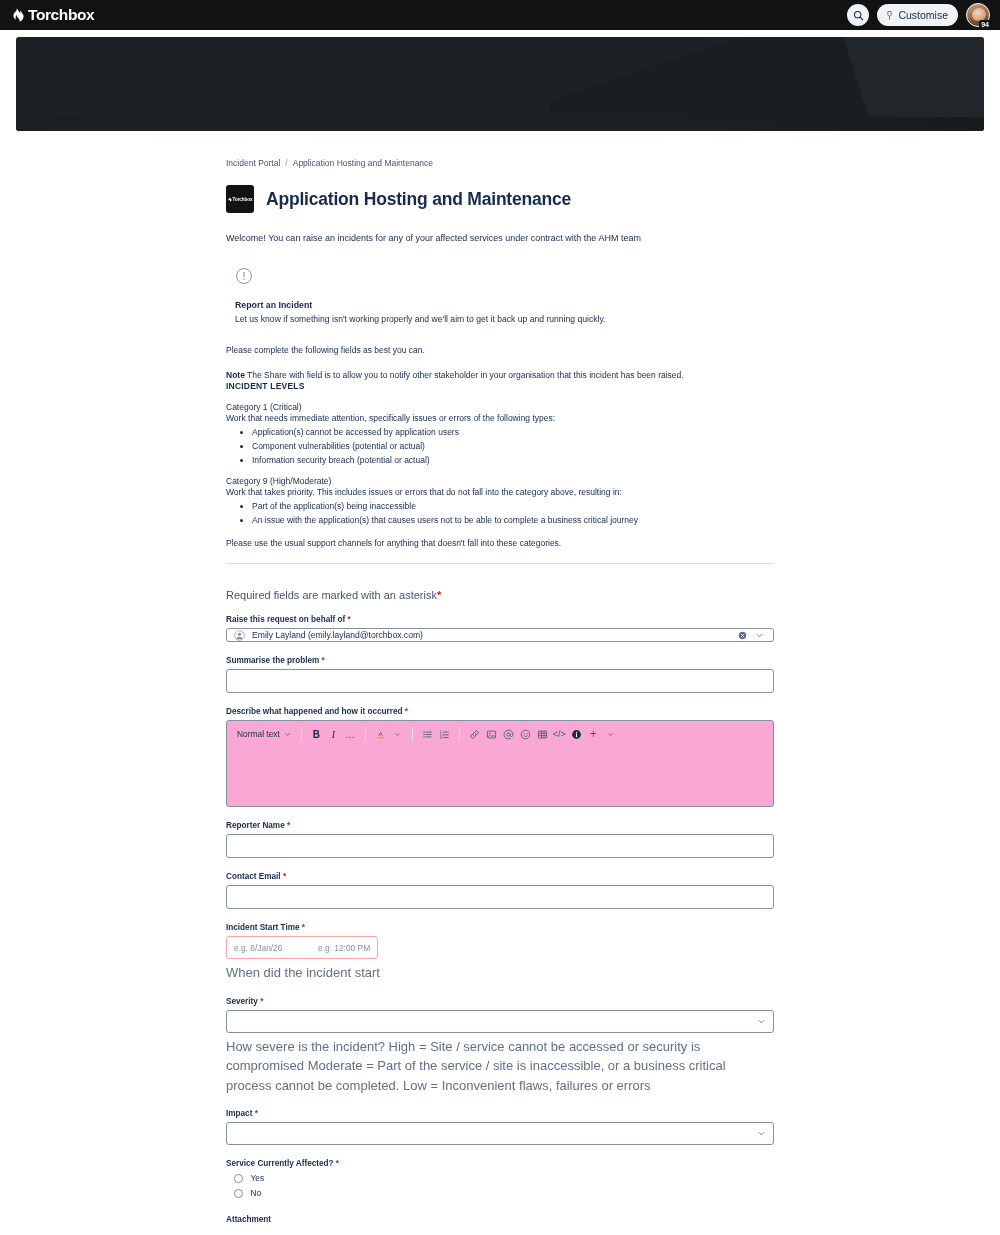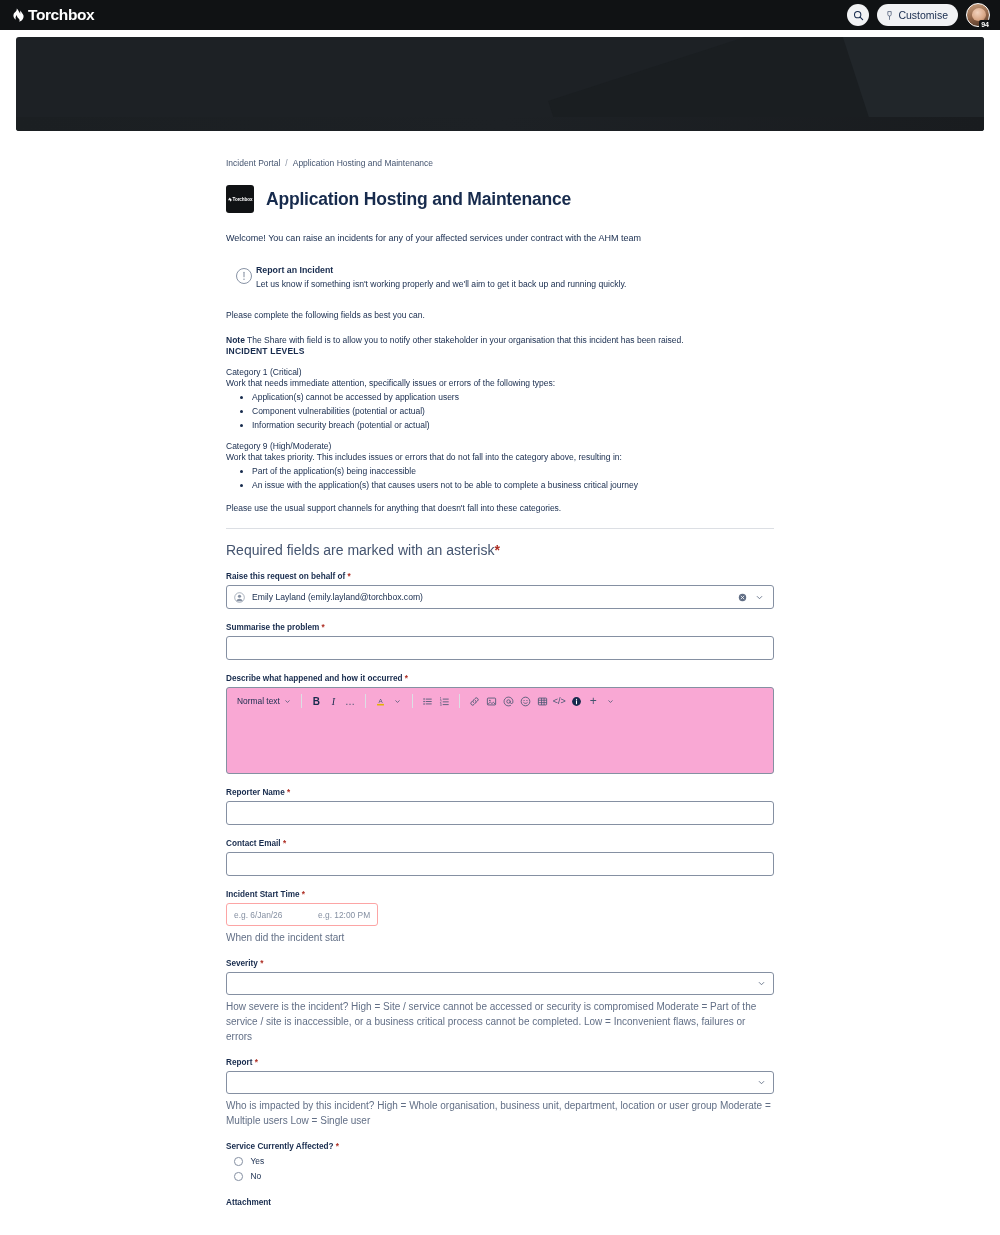--- a/index.html
+++ b/index.html
@@ -86,51 +86,51 @@
   .welcome { margin-top: 12px; font-size: 9px; color:#172b4d; }
 
   .help-row { display:flex; align-items:center; justify-content:space-between; margin-top: 21px; }
   .help-q { font-size: 8.2px; color:#626f86; }
   .edit-btn {
     display:flex; align-items:center; gap:5px; height: 20px; padding: 0 8px;
     border: 1px solid #dcdfe4; background:#fff; border-radius: 3px;
     font-size: 8.6px; color:#172b4d; cursor:pointer; font-family:"Liberation Sans", sans-serif;
   }
 
-  .incident-card { display:flex; gap:3px; margin-top: 22px; padding-left: 9px; align-items:flex-start; }
+  .incident-card { display:flex; gap:11px; margin-top: 22px; padding-left: 9px; align-items:flex-start;flex-direction:column; }
   .incident-ic { flex:0 0 18px; margin-top:2px; }
   .incident-title { font-size: 8.8px; font-weight:700; color:#172b4d; }
   .incident-desc { font-size: 8.6px; color:#172b4d; margin-top: 4px; }
 
   .body-text { font-size: 8.5px; color:#172b4d; line-height: 1.45; }
   .p { margin-top: 12px; }
   .sec-title { font-weight:700; font-size:8.5px; color:#172b4d; letter-spacing:.2px;}
   .cat-line { margin-top: 11px; font-size: 8.5px; color:#172b4d;}
   .cat-line b { font-weight: 400; }
   .lead { font-size: 8.5px; color:#172b4d; margin-top:1px;}
   ul.bul { margin: 4px 0 0 0; padding-left: 26px; }
   ul.bul li { font-size: 8.5px; color:#172b4d; margin-bottom: 4px; }
 
   .divider { border:0; border-top:1px solid #dcdfe4; margin: 14px 0 0 0; }
 
-  .req-note { font-size: 14px; color:#44546f; margin-top: 13px; }
+  .req-note { font-size: 11px; color:#44546f; margin-top: 25px; }
 
   .field { margin-top: 14px; }
   .flabel { font-size: 8.2px; font-weight:700; color:#172b4d; margin-bottom: 4px; }
   .req-star { color:#ae2e24; font-weight:700; }
   .finput {
     width: 100%; height: 22px; border:1px solid #8590a2; border-radius:3px;
     background:#fff; font-size:8.6px; color:#172b4d; padding: 0 7px;
     font-family:"Liberation Sans", sans-serif;
   }
   .finput.tall { height: 24px; }
-  .fhelp { font-size: 10px; color:#626f86; margin-top: 4px; line-height:1.5; }
+  .fhelp { font-size: 13px; color:#626f86; margin-top: 4px; line-height:1.5; }
 
   .user-select {
-    width:100%; height: 24px; border:1px solid #8590a2; border-radius:3px; background:#fff;
+    width:100%; height: 14px; border:1px solid #8590a2; border-radius:3px; background:#fff;
     display:flex; align-items:center; padding: 0 7px 0 7px; cursor:pointer;
   }
   .user-select .uname { font-size:8.6px; color:#172b4d; margin-left:7px; flex:1; }
   .sel-actions { display:flex; align-items:center; gap:8px; padding-right:2px;}
 
   
   .editor { width:100%; border:1px solid #8590a2; border-radius:3px; background:#f9a8d4; }
   .ed-toolbar { display:flex; align-items:center; height: 26px; padding: 0 6px; gap: 0; }
   .ed-group { display:flex; align-items:center; }
   .ed-btn {
@@ -436,28 +436,27 @@
       <div class="fselect">
         <span style="flex:1;font-size:8.4px;color:#172b4d;"></span>
         <svg width="9" height="9" viewBox="0 0 16 16">
             <path d="M4 6.2l4 4 4-4" fill="none" stroke="#626f86" stroke-width="1.6" stroke-linecap="round" stroke-linejoin="round"></path>
           </svg>
       </div>
       <div class="fhelp">How severe is the incident? High = Site / service cannot be accessed or security is compromised Moderate = Part of the service / site is inaccessible, or a business critical process cannot be completed. Low = Inconvenient flaws, failures or errors</div>
     </div>
 
     <div class="field">
-      <div class="flabel"><span>Report</span> <span class="req-star">*</span></div>
+      <div class="flabel"><span>Impact</span> <span class="req-star">*</span></div>
       <div class="fselect">
         <span style="flex:1;font-size:8.4px;color:#172b4d;"></span>
         <svg width="9" height="9" viewBox="0 0 16 16">
             <path d="M4 6.2l4 4 4-4" fill="none" stroke="#626f86" stroke-width="1.6" stroke-linecap="round" stroke-linejoin="round"></path>
           </svg>
       </div>
-      <div class="fhelp">Who is impacted by this incident? High = Whole organisation, business unit, department, location or user group Moderate = Multiple users Low = Single user</div>
     </div>
 
     <div class="field">
       <div class="flabel"><span>Service Currently Affected?</span> <span class="req-star">*</span></div>
       <div class="radio-row">
         <span class="radio-dot"></span>
         <span class="radio-lbl">Yes</span>
       </div>
       <div class="radio-row">
         <span class="radio-dot"></span>

